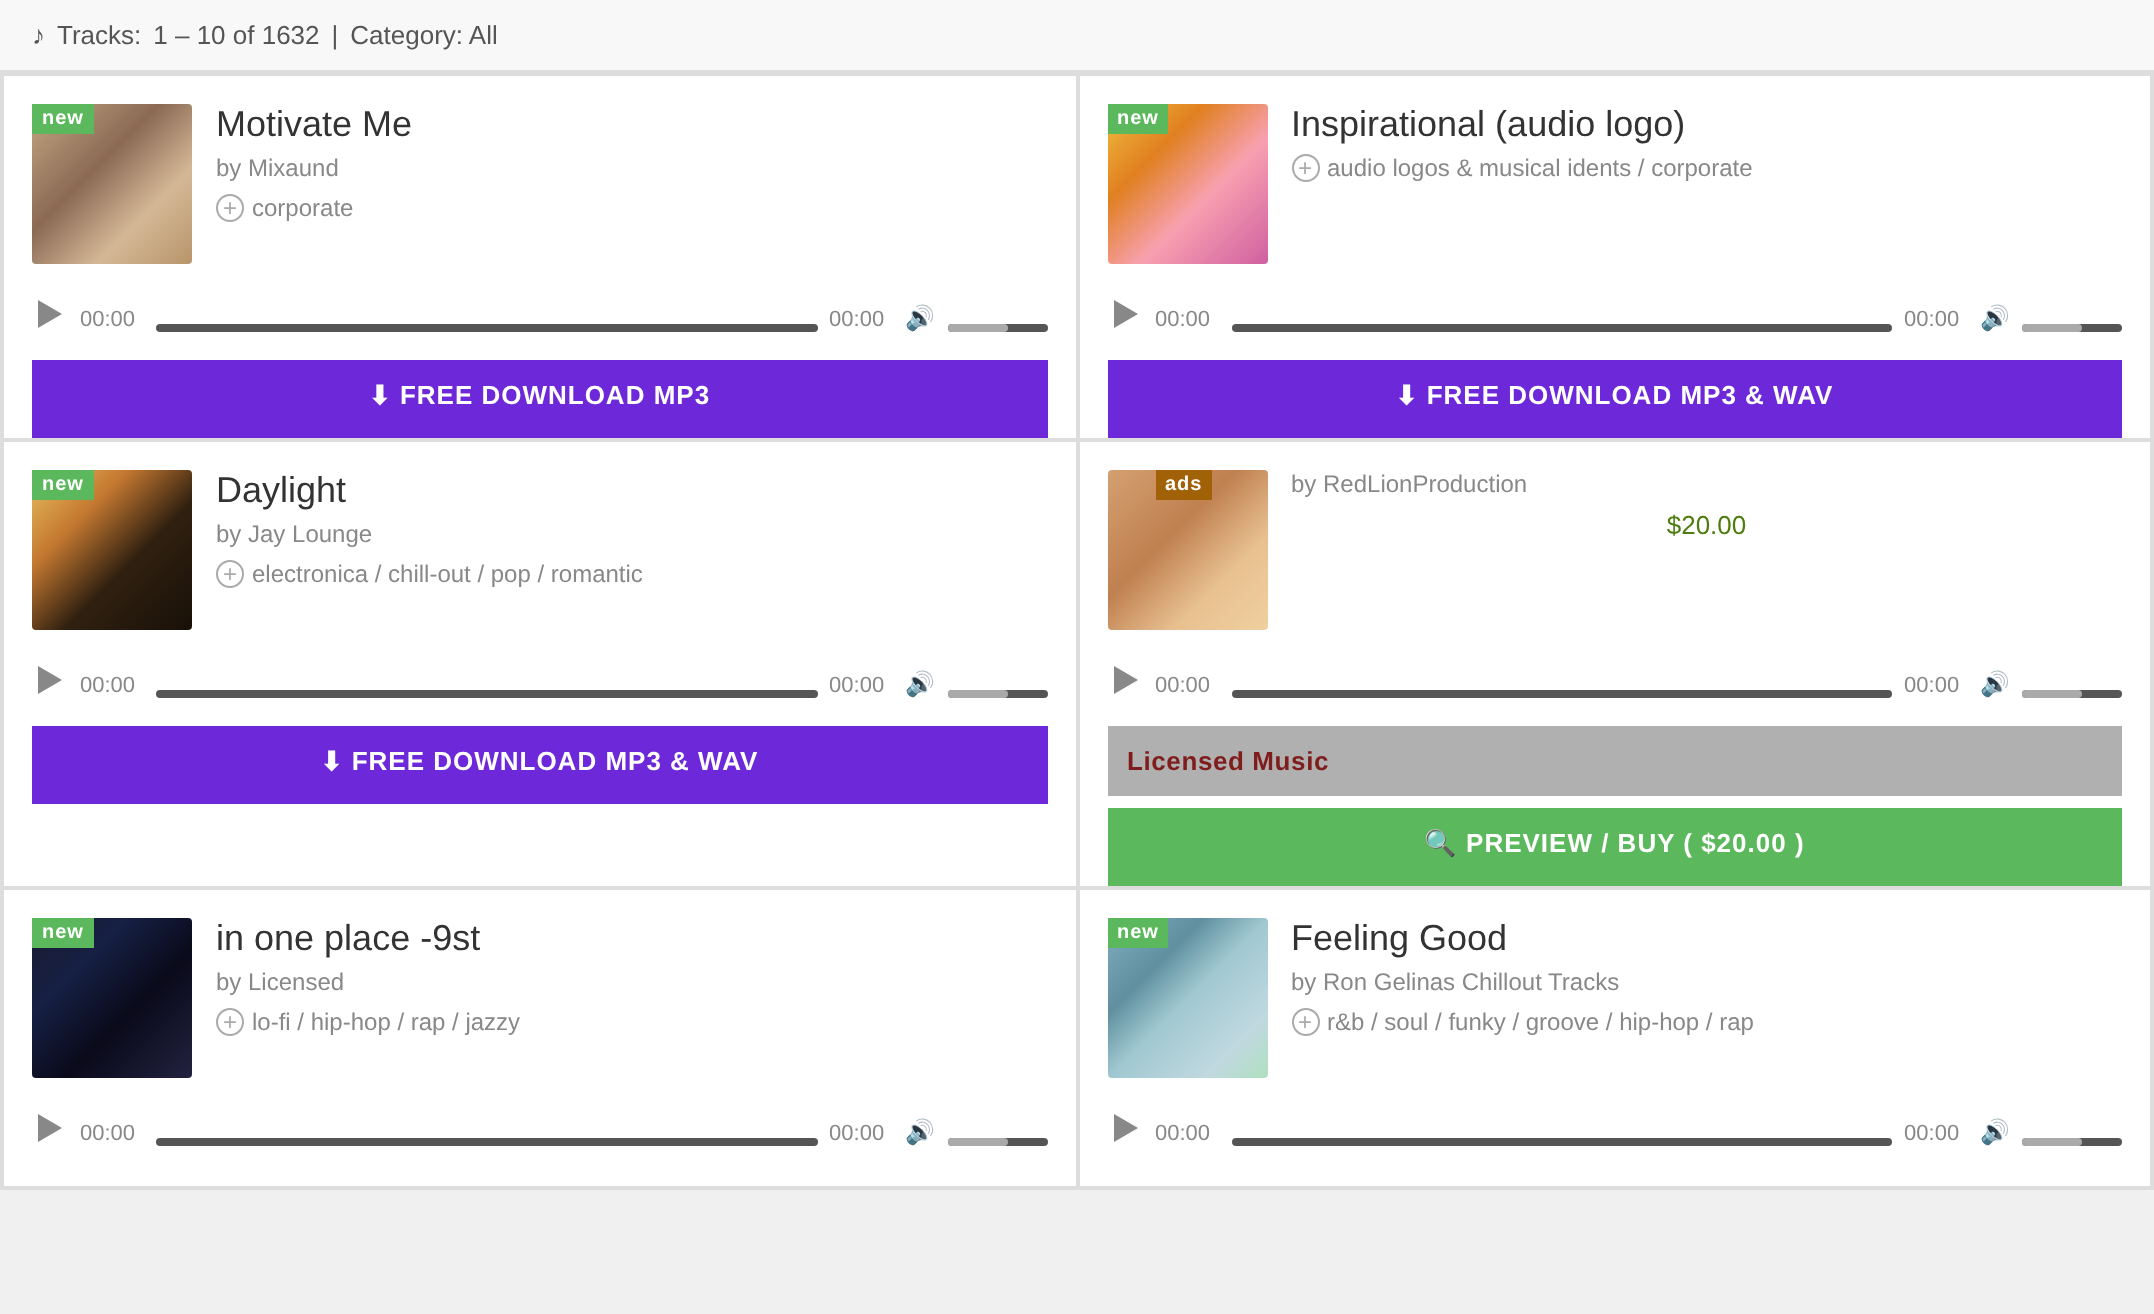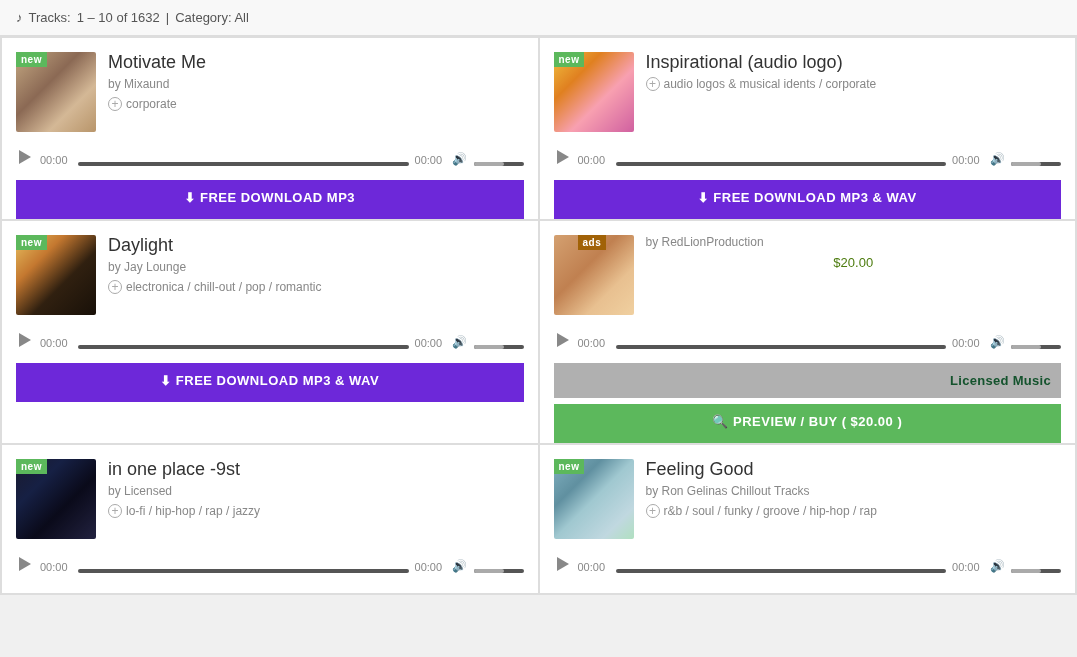--- a/index.html
+++ b/index.html
@@ -194,26 +194,26 @@
       cursor: pointer;
       margin: 8px 0 0 0;
       letter-spacing: 0.5px;
       text-transform: uppercase;
     }
 
     .btn-licensed {
       display: block;
       width: 100%;
       background: #b0b0b0;
-      color: #14532d;
+      color: #7f1d1d;
       border: none;
       padding: 10px;
       font-size: 13px;
       font-weight: bold;
-      text-align: right;
+      text-align: left;
       cursor: pointer;
       margin: 8px 0 0 0;
       letter-spacing: 0.3px;
     }
 
     .btn-preview {
       display: block;
       width: 100%;
       background: #5cb85c;
       color: #fff;

